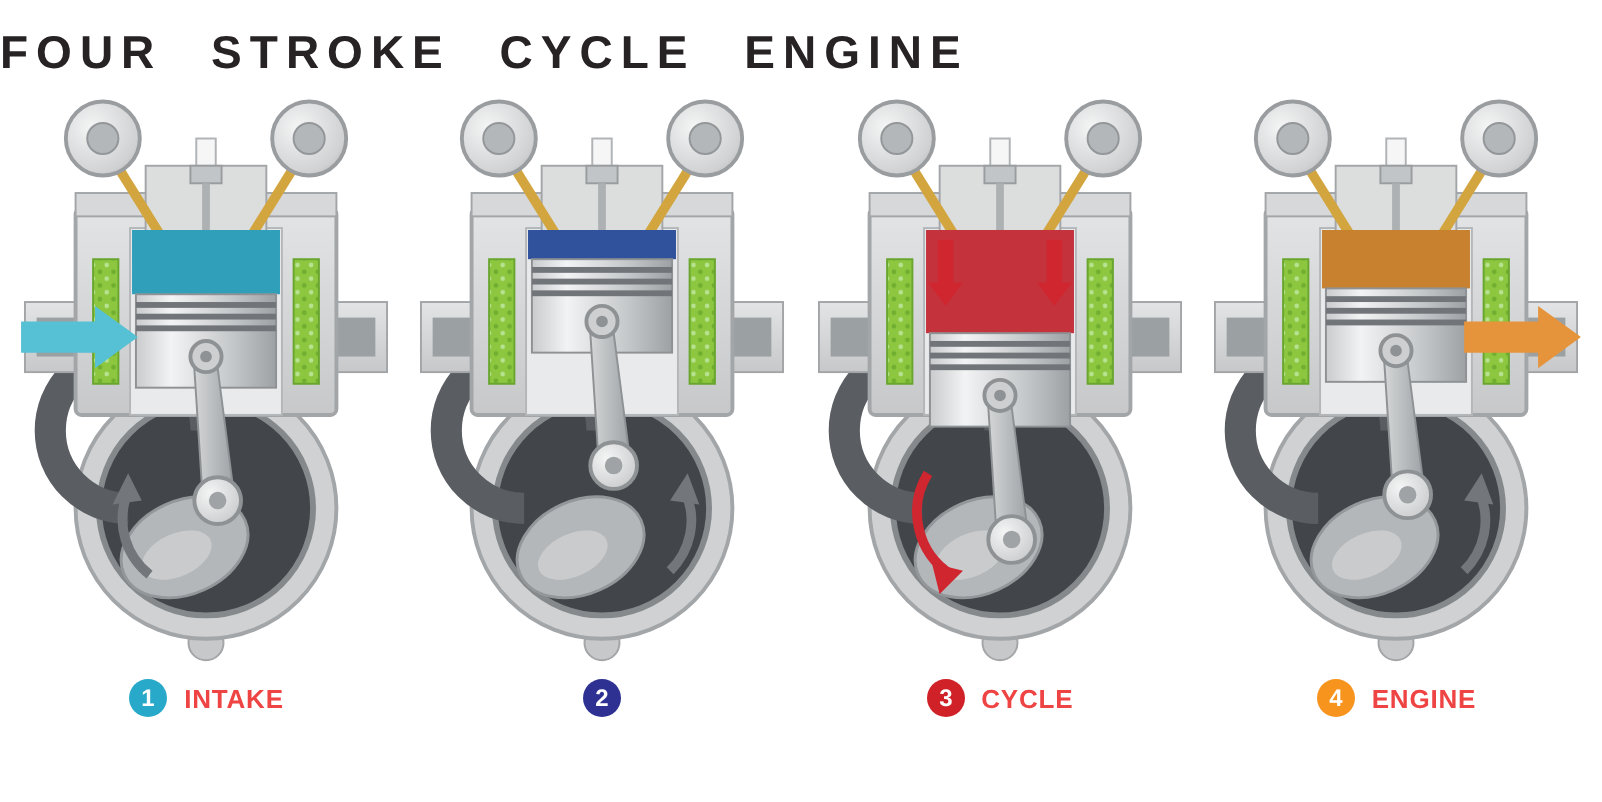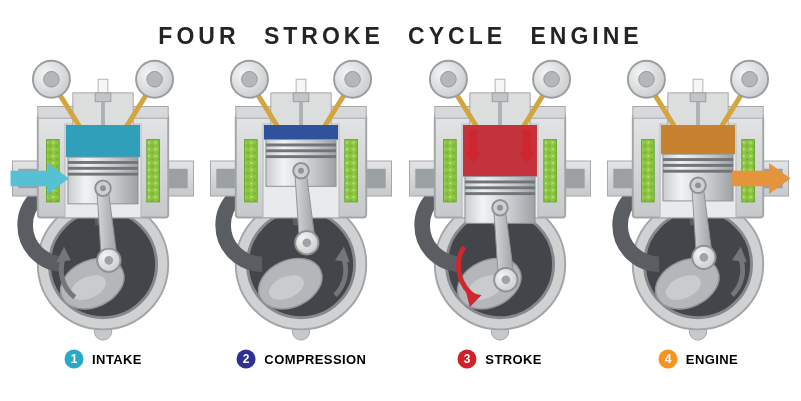--- a/index.html
+++ b/index.html
@@ -1,25 +1,25 @@
 <!DOCTYPE html>
 <html><head>
 <meta charset="utf-8">
 <style>
   html,body{margin:0;padding:0;background:#ffffff;}
   body{width:801px;height:401px;overflow:hidden;font-family:"Liberation Sans",sans-serif;}
   .title{
-    text-align:center;padding-top:23px;font-size:23px;font-weight:bold;
+    padding-top:13px;font-size:23px;font-weight:bold;
     letter-spacing:4px;word-spacing:14px;color:#272324;
   }
   .engines{display:flex;justify-content:space-between;padding:2px 4px 0 4px;}
   .engine{width:198px;display:flex;flex-direction:column;align-items:center;}
   .engine-svg{width:188px;height:292px;display:block;}
   .legend-item{display:flex;align-items:center;gap:8px;margin-top:4px;height:22px;}
-  .legend-label{font-size:13px;font-weight:bold;color:#000000;letter-spacing:0.4px;}
+  .legend-label{font-size:13px;font-weight:bold;color:#ef4444;letter-spacing:0.4px;}
   .badge-num{fill:#ffffff;font-family:"Liberation Sans",sans-serif;font-size:12px;font-weight:bold;}
 </style>
 </head>
 <body>
 
 <svg width="0" height="0" style="position:absolute" aria-hidden="true">
   <defs>
     <linearGradient id="gPiston" x1="0" y1="0" x2="1" y2="0">
       <stop offset="0" stop-color="#c9cbcd"></stop>
         <stop offset="0.25" stop-color="#f2f3f4"></stop>
@@ -161,21 +161,20 @@
         <circle cx="95" cy="140" r="3" fill="#8f9295"></circle>
         <circle cx="101" cy="214" r="12" fill="url(#gRocker)" stroke="#8f9295" stroke-width="2"></circle>
         <circle cx="101" cy="214" r="4.5" fill="#9fa3a6"></circle>
       </g>
     </svg>
     <div class="legend-item">
       <svg width="20" height="20" viewBox="0 0 20 20">
         <circle cx="10" cy="10" r="9.5" fill="#2e3192"></circle>
         <text x="10" y="14" text-anchor="middle" class="badge-num">2</text>
       </svg>
-      <span class="legend-label">COMPRESSION</span>
     </div>
   </div>
 
   <div class="engine">
     <svg class="engine-svg" viewBox="0 0 190 300">
       <circle cx="95" cy="287" r="9" fill="#c6c8ca" stroke="#a3a6a8"></circle>
       <g>
         <circle cx="95" cy="218" r="67" fill="#cfd1d2" stroke="#a3a6a8" stroke-width="2"></circle>
         <circle cx="95" cy="218" r="55" fill="#42464a" stroke="#85898c" stroke-width="3"></circle>
         <path d="M95,178 A40,40 0 1 0 55,218" fill="none" stroke="#5a5e63" stroke-width="16"></path>
@@ -223,21 +222,21 @@
         <circle cx="95" cy="140" r="3" fill="#8f9295"></circle>
         <circle cx="101" cy="214" r="12" fill="url(#gRocker)" stroke="#8f9295" stroke-width="2"></circle>
         <circle cx="101" cy="214" r="4.5" fill="#9fa3a6"></circle>
       </g>
     </svg>
     <div class="legend-item">
       <svg width="20" height="20" viewBox="0 0 20 20">
         <circle cx="10" cy="10" r="9.5" fill="#cf2127"></circle>
         <text x="10" y="14" text-anchor="middle" class="badge-num">3</text>
       </svg>
-      <span class="legend-label">STROKE</span>
+      <span class="legend-label">CYCLE</span>
     </div>
   </div>
 
   <div class="engine">
     <svg class="engine-svg" viewBox="0 0 190 300">
       <circle cx="95" cy="287" r="9" fill="#c6c8ca" stroke="#a3a6a8"></circle>
       <g>
         <circle cx="95" cy="218" r="67" fill="#cfd1d2" stroke="#a3a6a8" stroke-width="2"></circle>
         <circle cx="95" cy="218" r="55" fill="#42464a" stroke="#85898c" stroke-width="3"></circle>
         <path d="M95,178 A40,40 0 1 0 55,218" fill="none" stroke="#5a5e63" stroke-width="16"></path>

